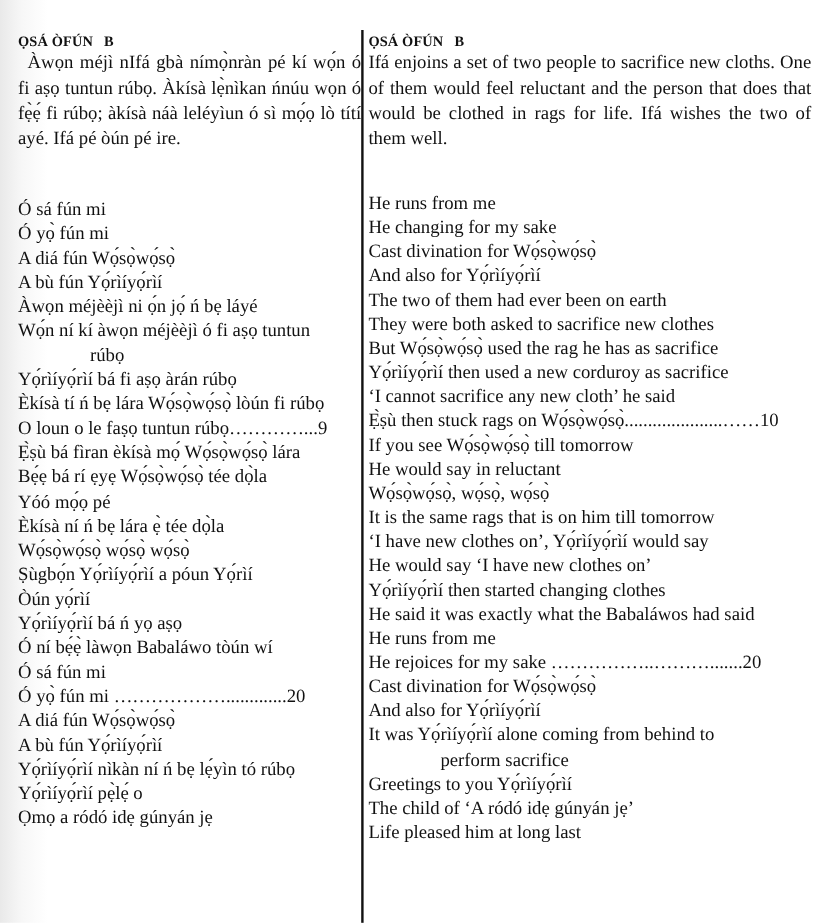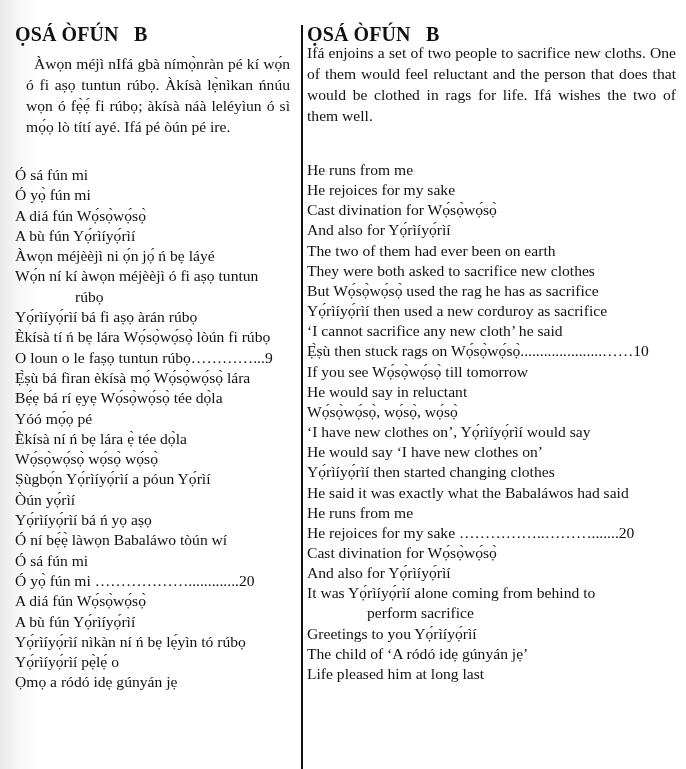--- a/index.html
+++ b/index.html
@@ -37,38 +37,38 @@
       width: 282px;
     }
     .col-right {
       left: 307px;
       width: 370px;
     }
     .heading {
       position: absolute;
       top: 25px;
       font-weight: bold;
-      font-size: 20px;
+      font-size: 12px;
       line-height: 18px;
       white-space: pre;
       letter-spacing: 0.1px;
     }
     .intro {
       position: absolute;
       top: 42px;
       font-size: 15.6px;
       line-height: 21px;
       text-align: justify;
     }
     .col-left .intro {
       left: 0;
       width: 286px;
     }
     .col-left .intro p {
-      margin: 11px;
+      margin: 0;
       text-indent: 8px;
     }
     .col-right .intro {
       left: 0;
       width: 369px;
     }
     .col-right .intro p {
       margin: 0;
     }
     .verse {
@@ -141,32 +141,33 @@
     </ul>
   </section>
 
   <section class="col col-right">
     <div class="heading">ỌSÁ ÒFÚN   B</div>
     <div class="intro">
       <p>Ifá enjoins a set of two people to sacrifice new cloths. One of them would feel reluctant and the person that does that would be clothed in rags for life. Ifá wishes the two of them well.</p>
     </div>
     <ul class="verse">
       <li>He runs from me</li>
-      <li>He rejoices for my sake</li>
+      <li>He changing for my sake</li>
       <li>Cast divination for Wọ́sọ̀wọ́sọ̀</li>
       <li>And also for Yọ́rìíyọ́rìí</li>
       <li>The two of them had ever been on earth</li>
       <li>They were both asked to sacrifice new clothes</li>
       <li>But Wọ́sọ̀wọ́sọ̀ used the rag he has as sacrifice</li>
       <li>Yọ́rìíyọ́rìí then used a new corduroy as sacrifice</li>
       <li>‘I cannot sacrifice any new cloth’ he said</li>
       <li>Ẹ̀ṣù then stuck rags on Wọ́sọ̀wọ́sọ̀.....................……10</li>
       <li>If you see Wọ́sọ̀wọ́sọ̀ till tomorrow</li>
       <li>He would say in reluctant</li>
       <li>Wọ́sọ̀wọ́sọ̀, wọ́sọ̀, wọ́sọ̀</li>
+      <li>It is the same rags that is on him till tomorrow</li>
       <li>‘I have new clothes on’, Yọ́rìíyọ́rìí would say</li>
       <li>He would say ‘I have new clothes on’</li>
       <li>Yọ́rìíyọ́rìí then started changing clothes</li>
       <li>He said it was exactly what the Babaláwos had said</li>
       <li>He runs from me</li>
       <li>He rejoices for my sake ……………..……….......20</li>
       <li>Cast divination for Wọ́sọ̀wọ́sọ̀</li>
       <li>And also for Yọ́rìíyọ́rìí</li>
       <li>It was Yọ́rìíyọ́rìí alone coming from behind to</li>
       <li class="cont">perform sacrifice</li>

